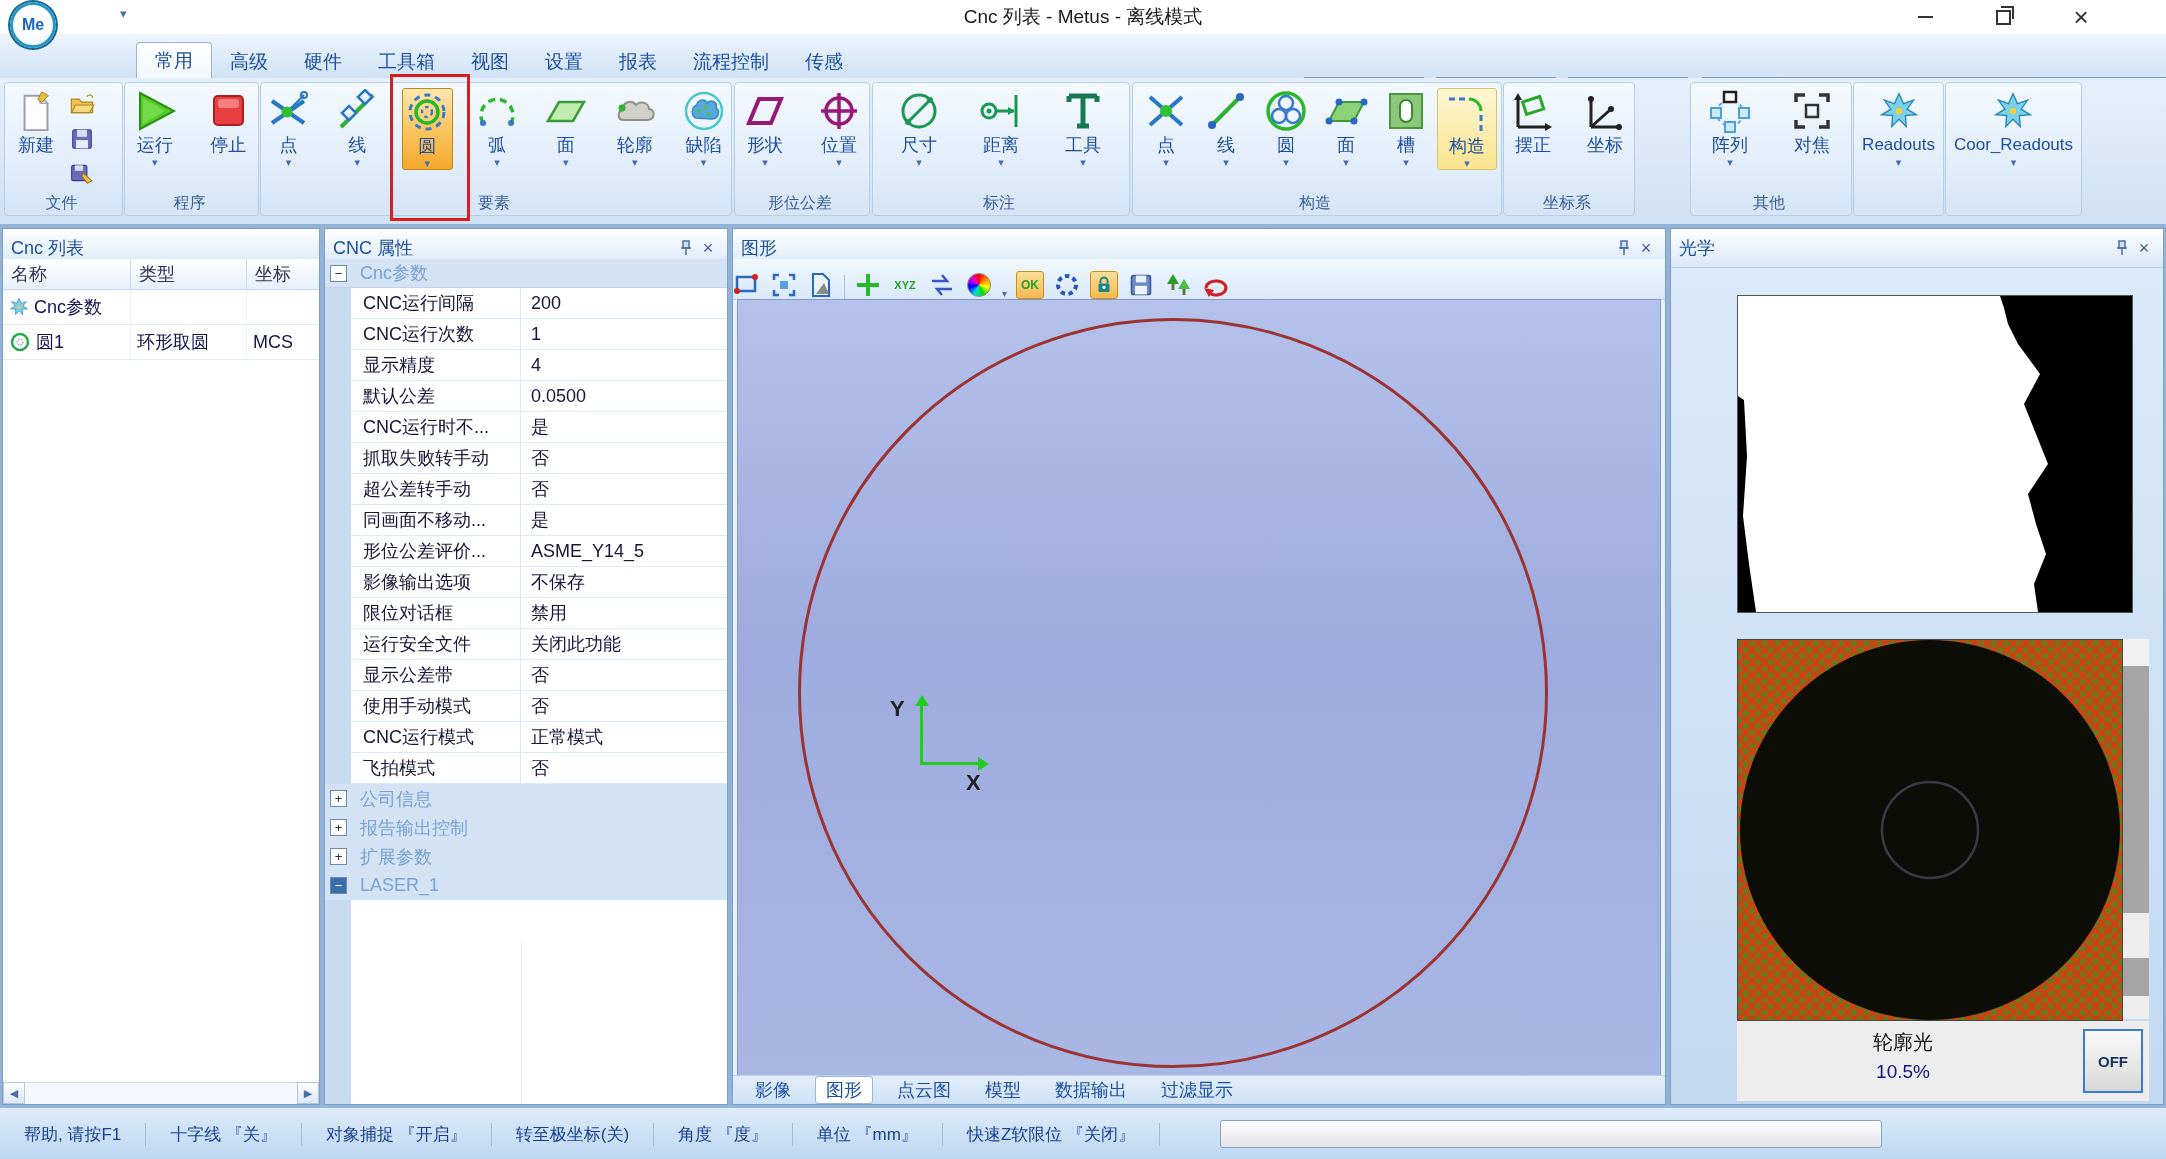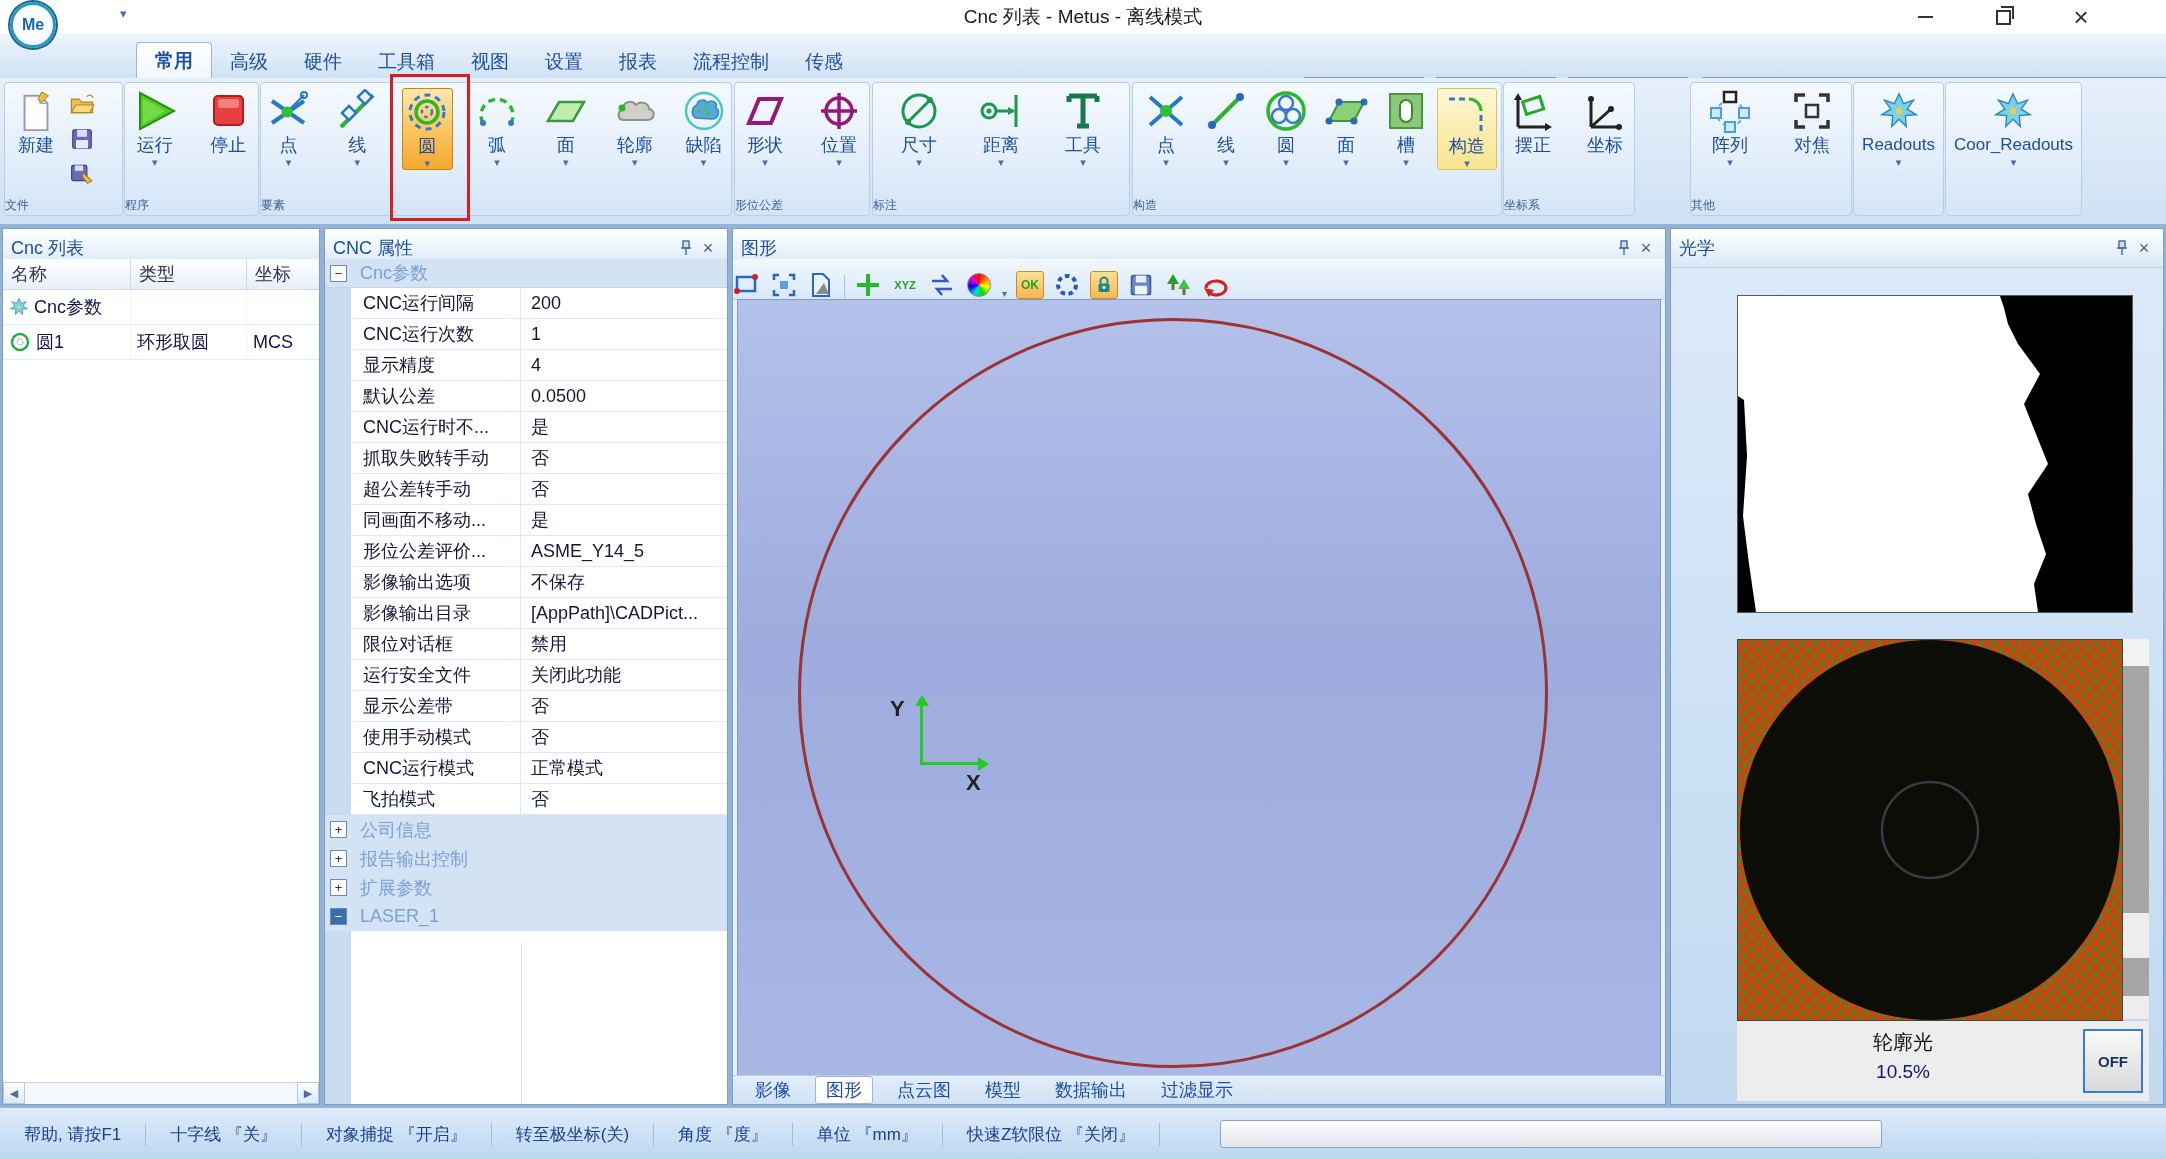--- a/index.html
+++ b/index.html
@@ -18,32 +18,32 @@
   .wb-min i{display:block;width:15px;border-top:2px solid #333;}
   .wb-rest i{display:block;width:11px;height:11px;border:2px solid #333;position:relative;background:#fff;}
   .wb-rest i:before{content:"";position:absolute;left:3px;top:-6px;width:11px;height:11px;border:2px solid #333;border-bottom:none;border-left:none;}
   .wb-close{font-size:26px;line-height:22px;}
   
   #tabrow{position:absolute;left:0;top:34px;width:2166px;height:44px;
           background:linear-gradient(#eef5fd,#cfe2f5);}
   #tabs{position:absolute;left:136px;bottom:0;display:flex;height:36px;align-items:flex-end;}
   .rtab{height:32px;padding:0 18px;display:flex;align-items:center;font-size:19px;color:#1e4fa0;cursor:default;}
   .rtab.active{background:linear-gradient(#ffffff,#f2f8fe);border:1px solid #96b8dc;border-bottom:none;
-               border-radius:4px 4px 0 0;height:35px;font-weight:bold;}
+               border-radius:4px 4px 0 0;height:35px;}
   .combo-ic{position:absolute;top:46px;width:22px;height:22px;}
   .combo{position:absolute;top:43px;height:26px;background:#fff;border:1px solid #7aa0c8;display:flex;
          align-items:center;font-size:17px;color:#222;padding:0 6px;}
   .combo .cv{flex:1;}
   .combo .ca{font-size:11px;color:#4a6fa5;margin-left:6px;}
   
   #ribbon{position:absolute;left:0;top:78px;width:2166px;height:146px;
           background:linear-gradient(#e6f0fb,#cfe1f4);border-bottom:1px solid #8ab0d8;}
   .rgroup{position:absolute;top:4px;height:132px;border:1px solid #b6cfe8;border-radius:4px;
           background:linear-gradient(180deg,#f4f9fe 0%,#e4effb 55%,#d4e5f6 100%);}
-  .glabel{position:absolute;bottom:1px;left:0;right:4px;font-size:12px;color:#3c5e94;}
+  .glabel{position:absolute;bottom:1px;left:0;right:4px;text-align:center;font-size:16px;color:#3c5e94;}
   .btns{display:flex;padding:5px 3px 0 3px;gap:20px;justify-content:center;}
   .bigbtn{width:62px;display:flex;flex-direction:column;align-items:center;font-size:18px;color:#1d4ea3;border-radius:3px;}
   .bigbtn .ic{width:46px;height:46px;display:flex;align-items:center;justify-content:center;}
   .bigbtn .lb{line-height:22px;white-space:nowrap;}
   .bigbtn .dd{font-size:11px;line-height:12px;color:#4a6fa5;}
   .bigbtn.hl{background:linear-gradient(#fde7af,#f9c662 50%,#f5a92c);border:1px solid #c08818;}
   .bigbtn.hly{background:linear-gradient(#fdf7d4,#f9e globe88e);}
   .bigbtn.hly{background:linear-gradient(#fdf7d4,#f9e48e);border:1px solid #d8c468;}
   .bigbtn.en{font-size:17px;width:auto;padding:0 4px;}
   #grp-file .cols{display:flex;padding-top:5px;}
@@ -700,24 +700,20 @@
         </div>
           <div class="prow">
           <div class="pname">形位公差评价...</div>
           <div class="pval">ASME_Y14_5</div>
         </div>
           <div class="prow">
           <div class="pname">影像输出选项</div>
           <div class="pval">不保存</div>
         </div>
           <div class="prow">
-          <div class="pname">影像输出目录</div>
-          <div class="pval">[AppPath]\CADPict...</div>
-        </div>
-          <div class="prow">
           <div class="pname">限位对话框</div>
           <div class="pval">禁用</div>
         </div>
           <div class="prow">
           <div class="pname">运行安全文件</div>
           <div class="pval">关闭此功能</div>
         </div>
           <div class="prow">
           <div class="pname">显示公差带</div>
           <div class="pval">否</div>

